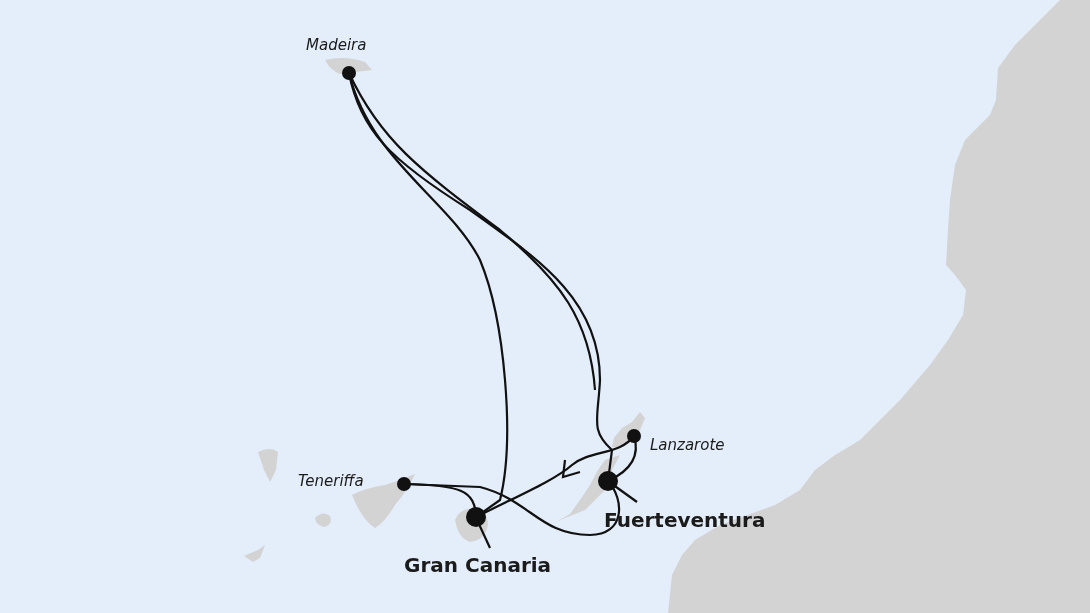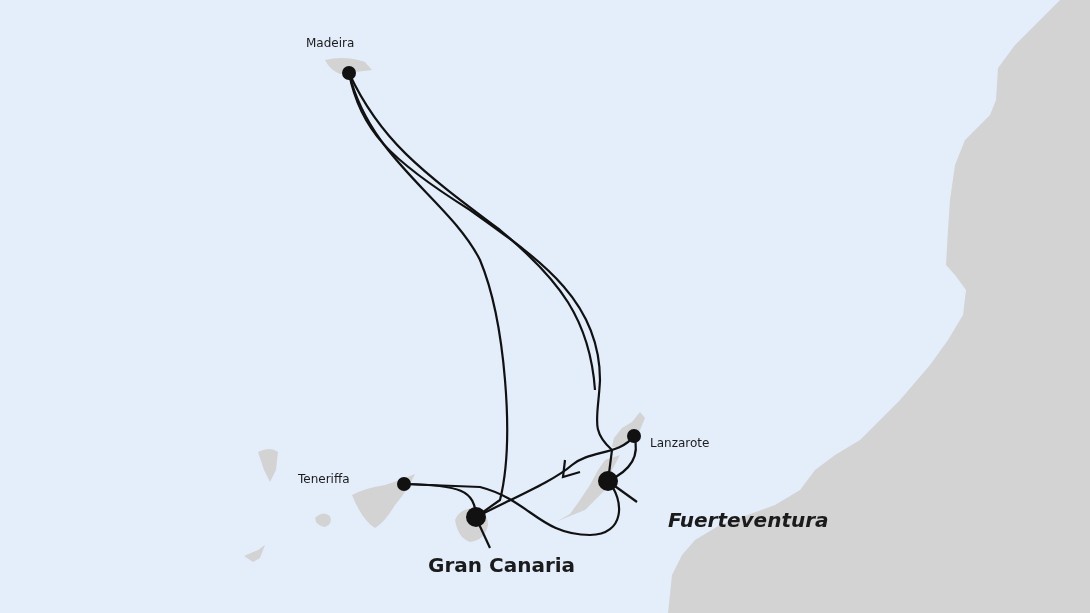--- a/index.html
+++ b/index.html
@@ -1,20 +1,20 @@
 <!DOCTYPE html>
 <html><head>
 <meta charset="utf-8">
 <style>
   html,body{margin:0;padding:0;}
   body{width:1090px;height:613px;overflow:hidden;background:#e4eefa;}
   #map{position:relative;width:1090px;height:613px;}
   svg{position:absolute;left:0;top:0;}
   .lbl{position:absolute;font-family:"DejaVu Sans","Liberation Sans",sans-serif;color:#1b1b1b;white-space:nowrap;}
-  .reg{font-size:12px;font-weight:normal;}
+  .reg{font-size:15px;font-weight:normal;font-style:italic;}
   .bold{font-size:20px;font-weight:bold;}
 </style>
 </head>
 <body>
 
 <div id="map">
   <svg width="1090" height="613" viewBox="0 0 1090 613">
 
     <path fill="#d3d3d3" d="M1090,0 L1060,0 L1040,20 L1015,45 L998,68 L996,100 L990,115 L965,140 L955,165 L950,200 L948,230 L946,265 L955,275 L966,290 L963,315 L948,340 L930,365 L900,400 L880,420 L860,440 L835,455 L815,470 L800,490 L775,505 L720,525 L695,540 L682,555 L672,575 L668,613 L1090,613 Z"></path>
 
@@ -52,15 +52,15 @@
     <circle cx="349" cy="73" r="7" fill="#111"></circle>
     <circle cx="634" cy="436" r="7" fill="#111"></circle>
     <circle cx="404" cy="484" r="7" fill="#111"></circle>
     <circle cx="608" cy="481" r="10" fill="#111"></circle>
     <circle cx="476" cy="517" r="10" fill="#111"></circle>
   </svg>
 
   <div class="lbl reg" style="left:306px;top:36px;">Madeira</div>
   <div class="lbl reg" style="left:650px;top:436px;">Lanzarote</div>
   <div class="lbl reg" style="left:298px;top:472px;text-align:right;">Teneriffa</div>
-  <div class="lbl bold" style="left:668px;top:508px;font-style:italic;">Fuerteventura</div>
-  <div class="lbl bold" style="left:428px;top:553px;">Gran Canaria</div>
+  <div class="lbl bold" style="left:604px;top:508px;">Fuerteventura</div>
+  <div class="lbl bold" style="left:404px;top:553px;">Gran Canaria</div>
 </div>
 
 </body></html>

